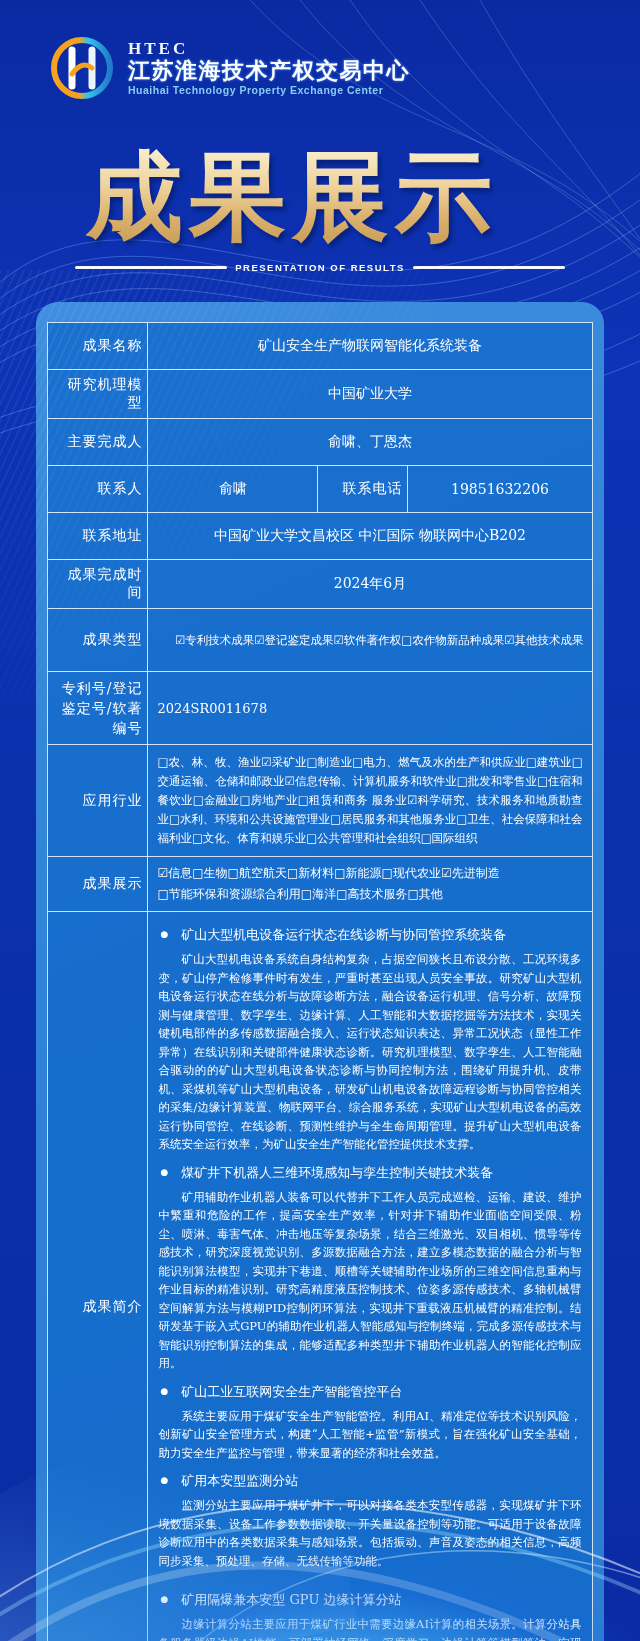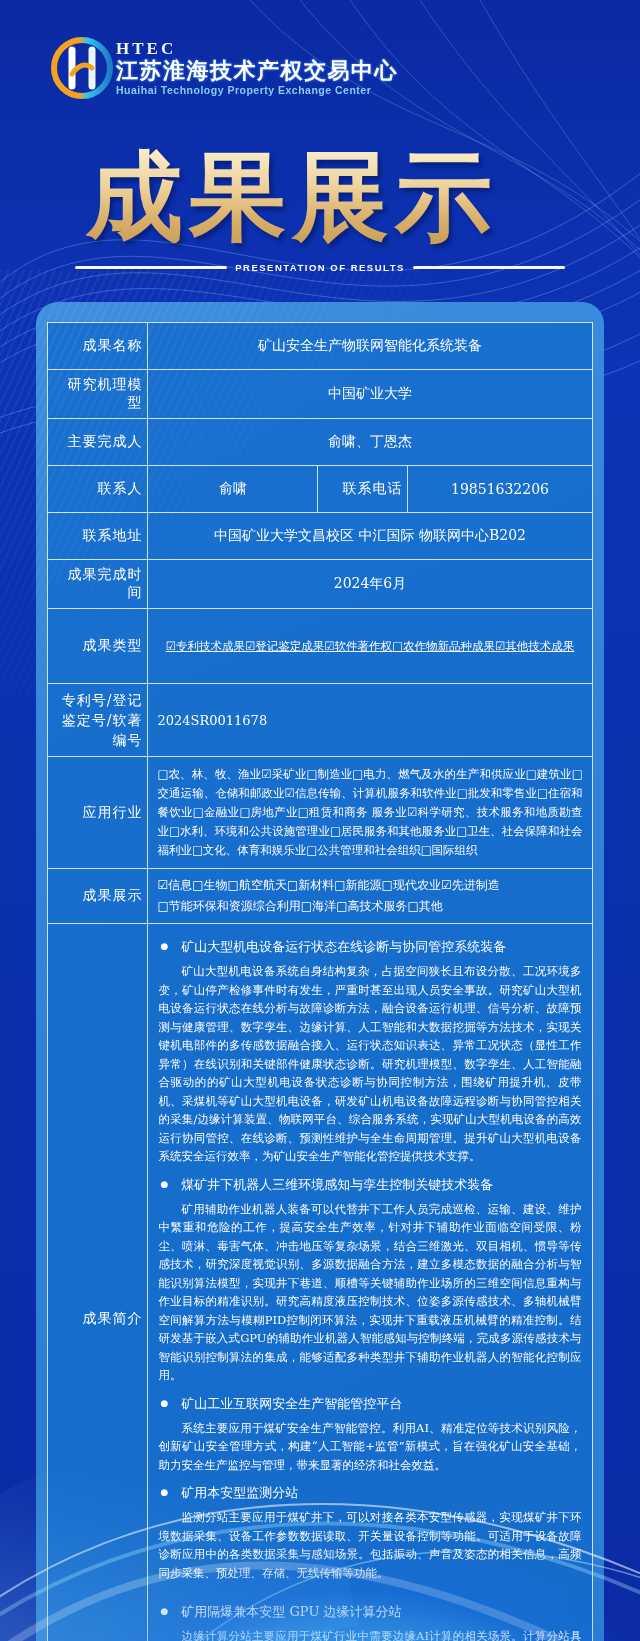--- a/index.html
+++ b/index.html
@@ -4,21 +4,21 @@
 <style>
   html,body{margin:0;padding:0;}
   body{
     width:640px;height:1641px;position:relative;overflow:hidden;
     background:linear-gradient(180deg,#0a2aa2 0%,#0d33b6 22%,#0b30ac 55%,#0a2ba4 100%);
     font-family:"DejaVu Serif","Liberation Serif",serif;
     -webkit-font-smoothing:antialiased;
   }
   .abs{position:absolute;}
   
-  .brand{left:48px;top:34px;display:flex;align-items:center;}
+  .brand{left:48px;top:34px;display:flex;align-items:center;gap:12px;}
   .brand-text{display:flex;flex-direction:column;line-height:1.12;}
   .brand-acronym{font-family:"Liberation Serif",serif;font-weight:bold;color:#eef6ff;font-size:17px;letter-spacing:3px;}
   .brand-cn{font-weight:bold;color:#ffffff;font-size:22px;letter-spacing:1.5px;text-shadow:0 0 3px rgba(90,170,255,.8);}
   .brand-en{font-family:"Liberation Sans",sans-serif;font-weight:bold;color:#86cdf2;font-size:10.5px;letter-spacing:.5px;margin-top:2px;}
   
   .title-wrap{left:0;top:146px;width:584px;text-align:center;}
   .main-title{
     display:inline-block;font-weight:bold;font-size:97px;letter-spacing:6px;line-height:1.05;
     background:linear-gradient(180deg,#f8ecc9 5%,#eed29a 40%,#d9af6b 72%,#c79c55 100%);
     -webkit-background-clip:text;background-clip:text;color:transparent;
@@ -35,21 +35,21 @@
   }
   table.results{width:544px;margin:0 auto;border-collapse:collapse;table-layout:fixed;}
   td{
     border:1px solid rgba(236,245,255,.85);
     background:rgba(13,101,200,.72);
     color:#ffffff;vertical-align:middle;
     overflow:hidden;
   }
   td.lbl{text-align:right;font-size:14px;letter-spacing:1px;padding:6px 5px;height:34px;}
   td.val-c{text-align:center;font-size:14px;padding:6px 8px;height:34px;}
-  td.val-l{font-size:11.5px;white-space:nowrap;text-align:center;padding:20px 8px;height:34px;letter-spacing:0;text-decoration:underline;}
+  td.val-l{font-size:11.5px;white-space:nowrap;text-align:right;padding:14px 8px;height:34px;letter-spacing:0;}
   td.val-just{font-size:11.5px;line-height:19px;text-align:justify;padding:8px 9px;}
   td.val-code{font-size:13px;text-align:left;padding:6px 9px;font-family:"DejaVu Serif",serif;height:46px;}
   td.patent-lbl{height:46px;line-height:20px;}
   .tech-line{font-size:12px;line-height:21px;text-align:left;}
   td.tech-cell{padding:6px 9px;}
   
   td.sum-cell{padding:4px 10px 8px 10px;vertical-align:top;}
   .sum-head{display:flex;align-items:flex-start;gap:13px;font-size:13px;line-height:19px;margin:9px 0 2px 2px;}
   .sum-head .bullet{font-size:9px;line-height:19px;}
   .sum-body{font-size:11.5px;line-height:18.5px;text-align:justify;text-indent:2em;margin:6px 0 4px 0;}

